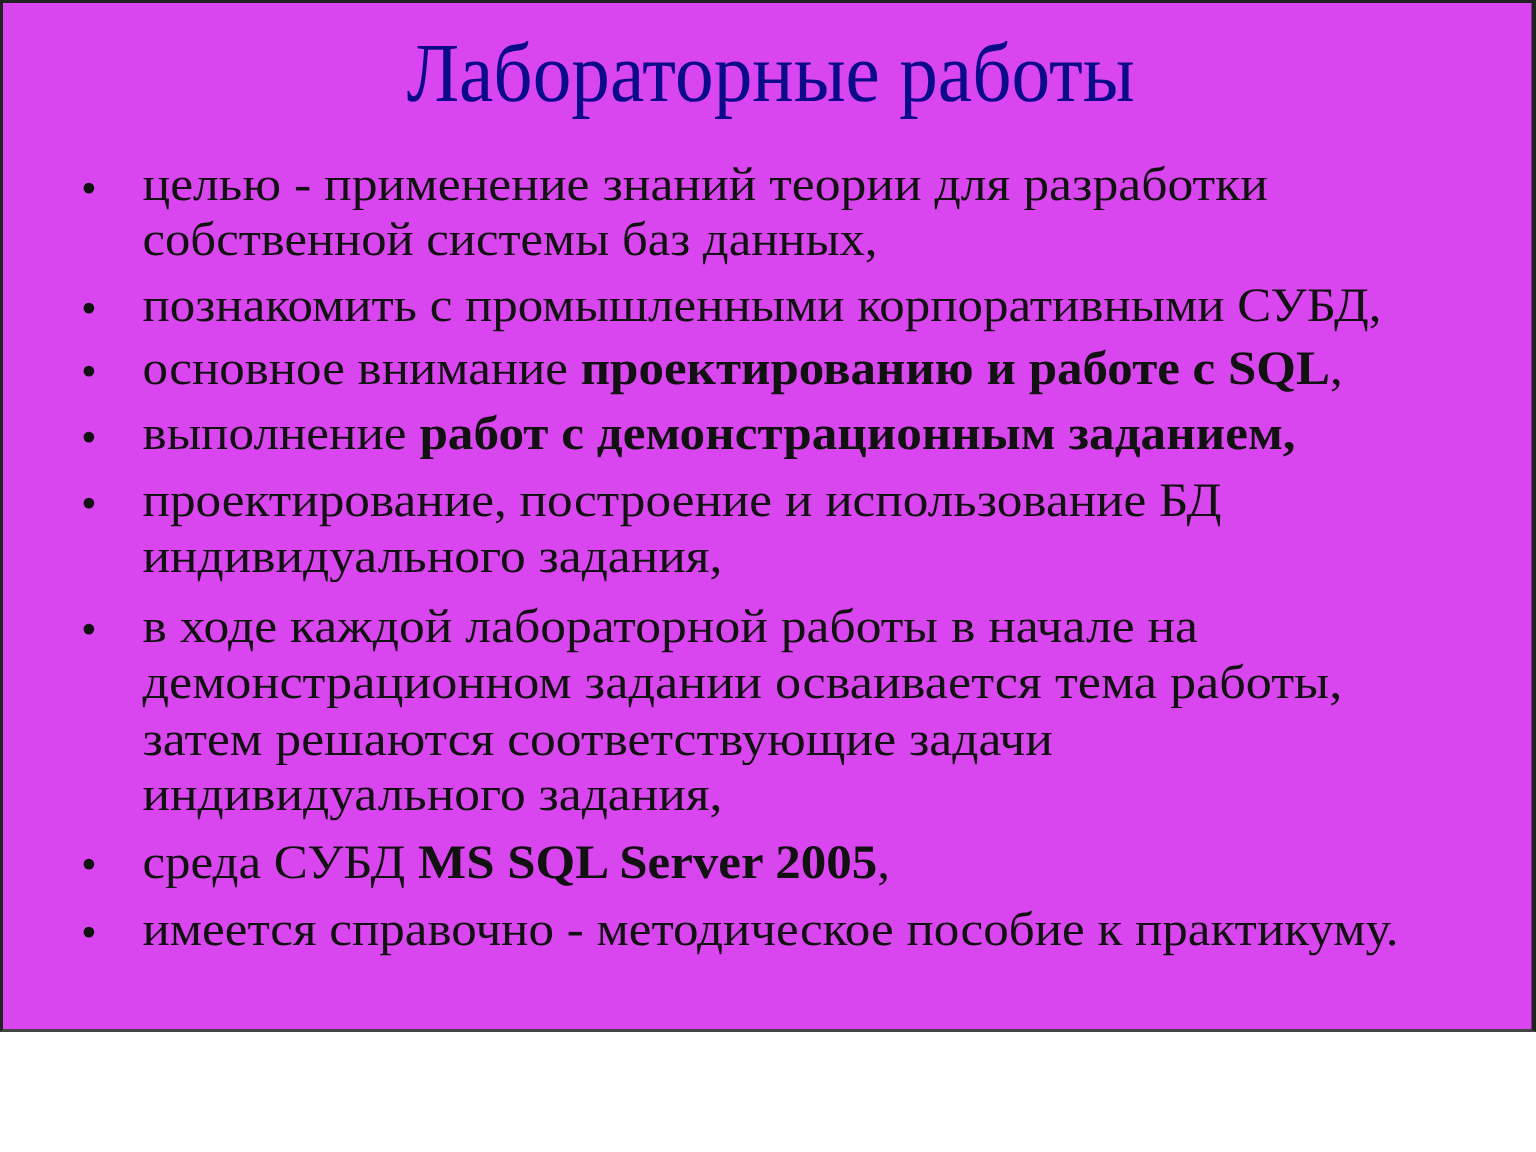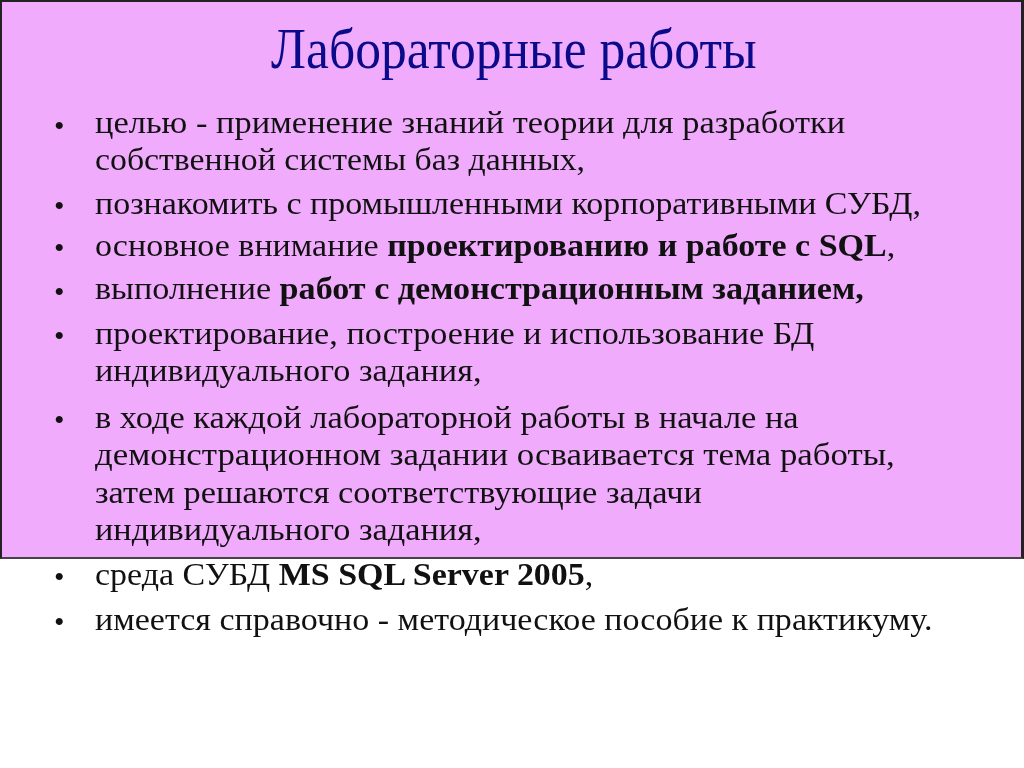--- a/index.html
+++ b/index.html
@@ -1,19 +1,19 @@
 <!DOCTYPE html>
 <html><head>
 <meta charset="utf-8">
 <style>
   html, body { margin: 0; padding: 0; background: #ffffff; }
   body { width: 1024px; height: 768px; overflow: hidden; position: relative; }
   .slide {
-    position: absolute; left: 0; top: 0; width: 1024px; height: 559px;
-    box-sizing: border-box; background: #f0abfc;
+    position: absolute; left: 0; top: 0; width: 1024px; height: 688px;
+    box-sizing: border-box; background: #d946ef;
     border-top: 2px solid #222; border-left: 2px solid #222;
     border-right: 3px solid #222; border-bottom: 2px solid #444;
   }
   .title {
     position: absolute; left: 0; top: 12px; width: 1024px; text-align: center;
     font-family: "Liberation Serif", serif; font-size: 56px; line-height: 70px;
     color: #0b0b8a; white-space: nowrap;
   }
   .title span { display: inline-block; transform-origin: center; transform: scaleX(0.92); }
   .line {

